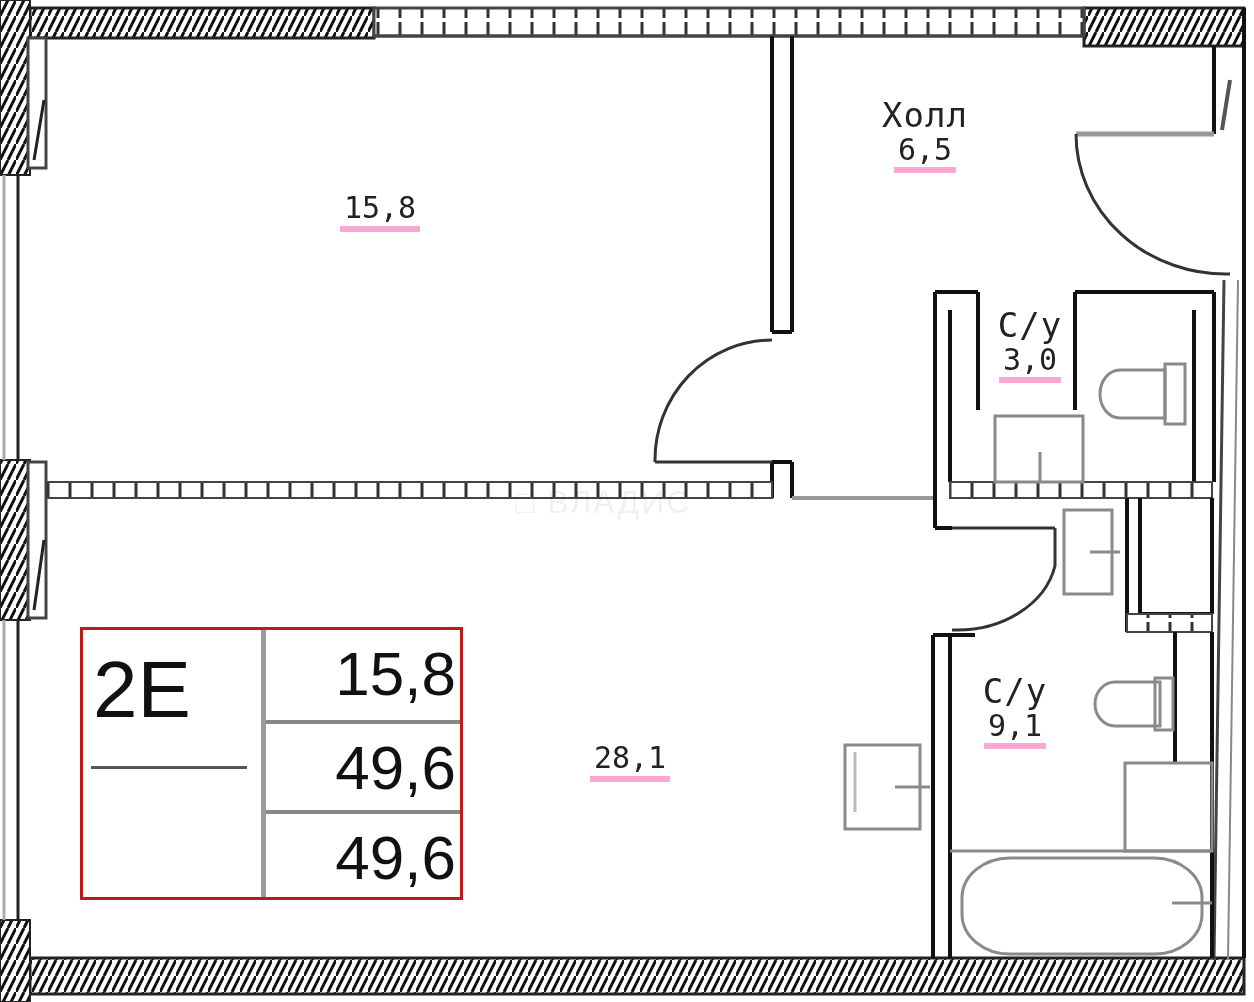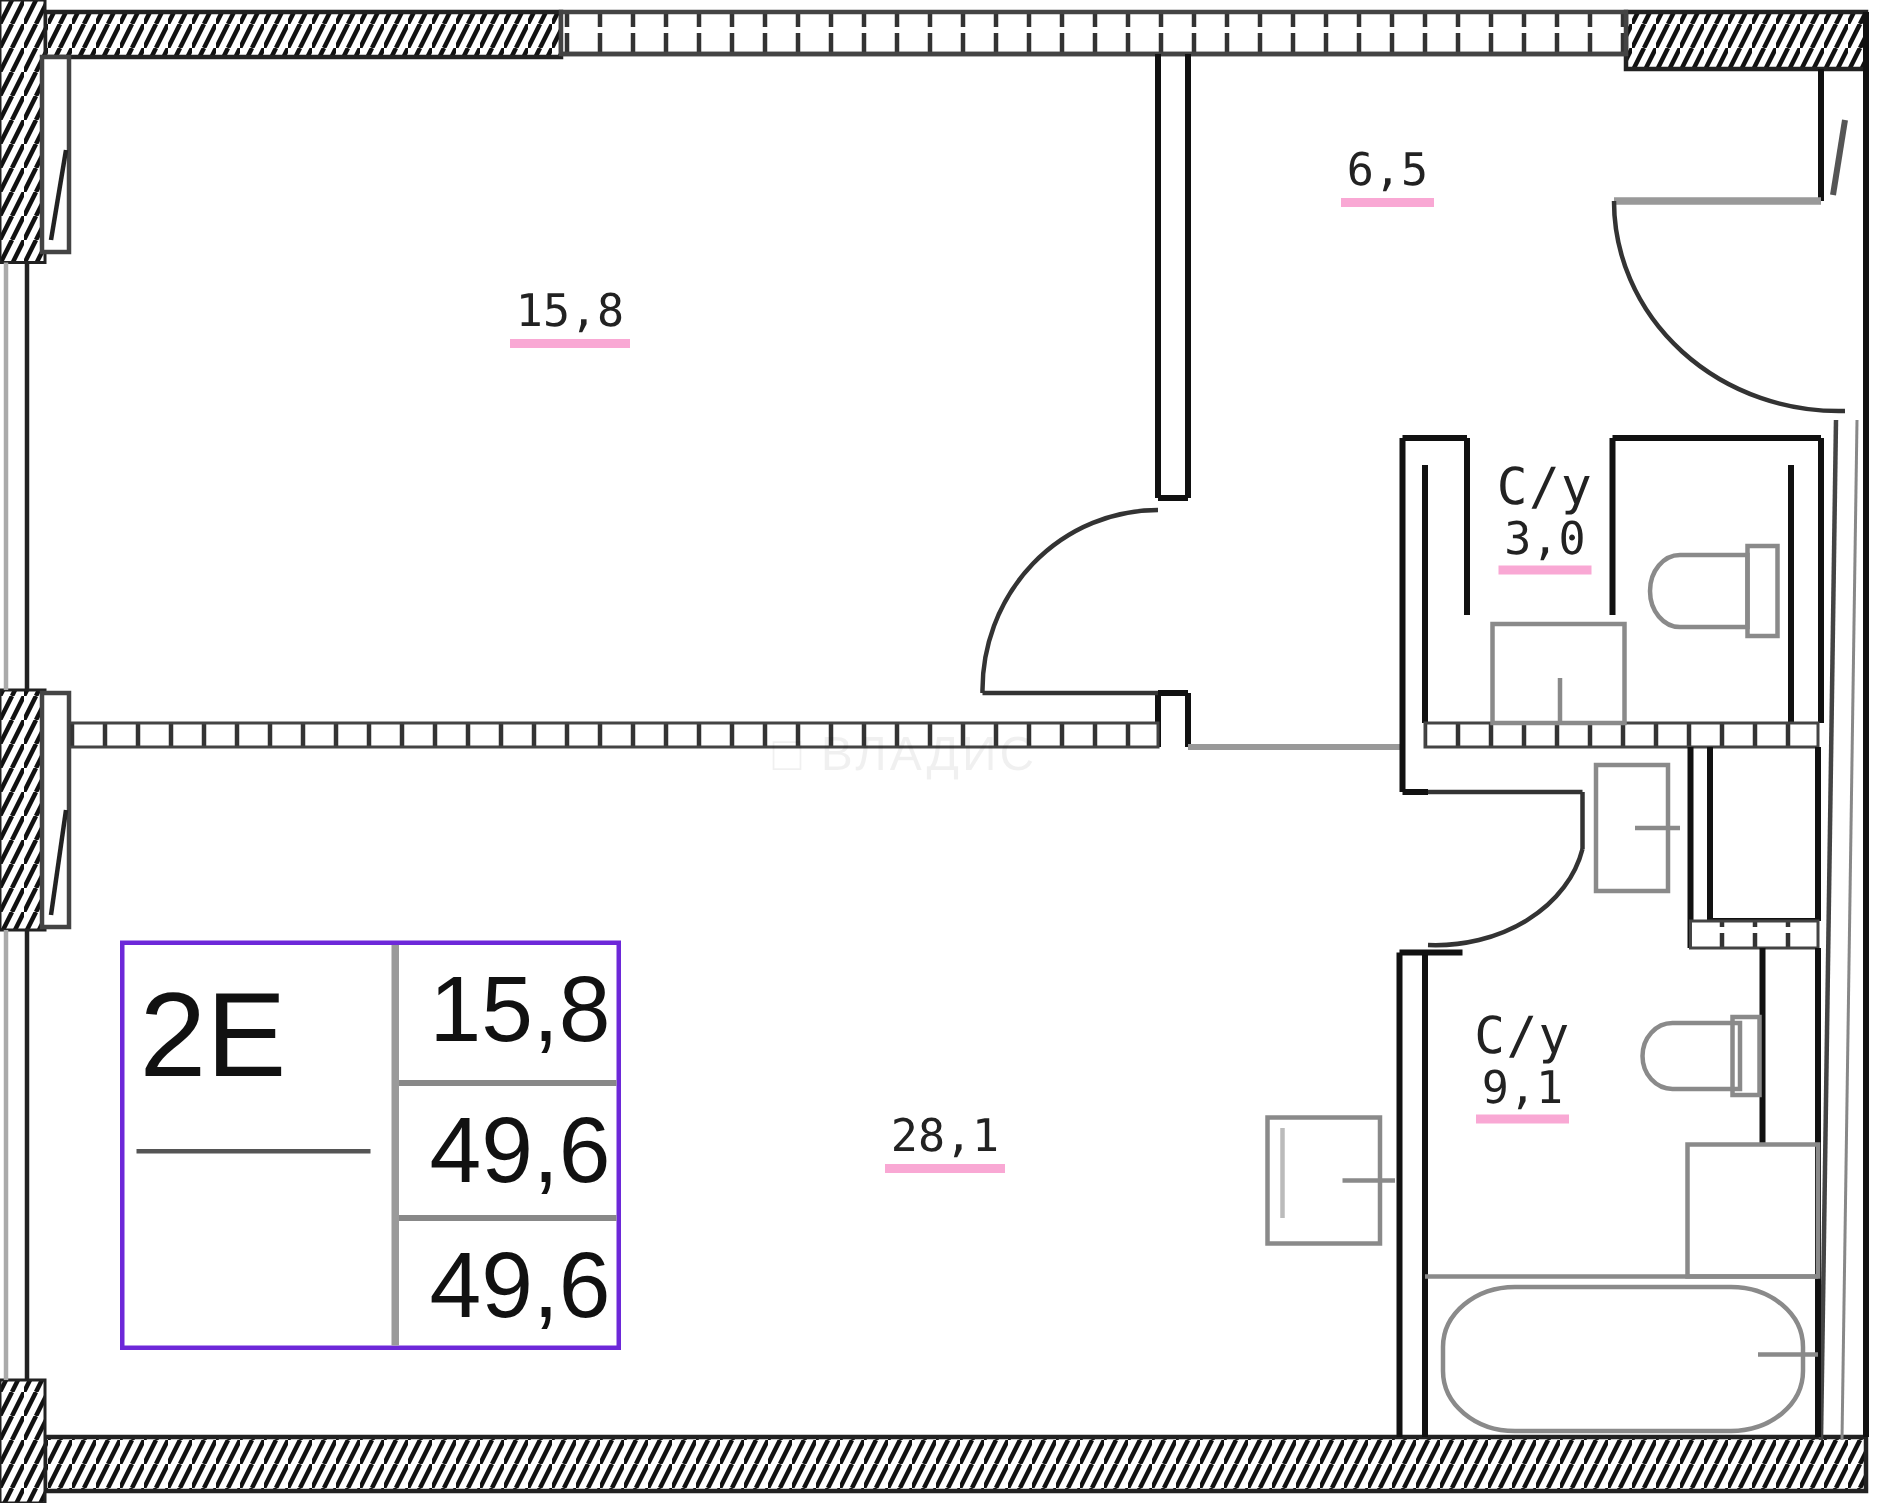--- a/index.html
+++ b/index.html
@@ -1,21 +1,21 @@
 <!DOCTYPE html>
 <html><head>
 <meta charset="utf-8">
 <style>
   html, body { margin: 0; padding: 0; background: #ffffff; }
   body { width: 1254px; height: 1002px; position: relative; overflow: hidden; font-family: "DejaVu Sans", sans-serif; }
   #plan { position: absolute; left: 0; top: 0; width: 1254px; height: 1002px; }
   .room-label { position: absolute; text-align: center; color: #222; font-family: "DejaVu Sans Mono", monospace; line-height: 1.05; }
   .room-label .name { display: block; font-size: 34px; letter-spacing: 1px; }
   .room-label .area { display: inline-block; font-size: 30px; border-bottom: 6px solid #f9a8d4; padding: 0 4px 2px; }
-  .stamp { position: absolute; left: 80px; top: 627px; width: 334px; height: 273px; border: 3px solid #6d28d9; box-sizing: border-box; background: #fff; }
+  .stamp { position: absolute; left: 80px; top: 627px; width: 383px; height: 273px; border: 3px solid #b91c1c; box-sizing: border-box; background: #fff; }
   .stamp .code { position: absolute; left: 10px; top: 20px; font-family: "Liberation Sans", sans-serif; font-size: 80px; color: #111; line-height: 1; }
   .stamp .code-rule { position: absolute; left: 8px; top: 136px; width: 156px; height: 3px; background: #555; }
   .stamp .divider-v { position: absolute; left: 178px; top: 0; width: 5px; height: 100%; background: #9a9a9a; }
   .stamp .cell { position: absolute; left: 183px; right: 0; height: 88px; text-align: right; padding-right: 4px; box-sizing: border-box; font-family: "Liberation Sans", sans-serif; font-size: 62px; color: #111; line-height: 88px; }
   .stamp .cell.c1 { top: 0; }
   .stamp .cell.c2 { top: 90px; border-top: 4px solid #888; }
   .stamp .cell.c3 { top: 180px; border-top: 4px solid #888; }
   .watermark { position: absolute; left: 515px; top: 484px; font-family: "Liberation Sans", sans-serif; font-size: 32px; font-weight: normal; color: rgba(0,0,0,0.06); letter-spacing: 2px; }
 </style>
 </head>
@@ -150,20 +150,21 @@
 <div class="watermark">
   <span>□</span>
   <span>ВЛАДИС</span>
 </div>
 
 <div class="room-label" style="left:180px; top:192px; width:400px;">
   <span class="area">15,8</span>
 </div>
 
 <div class="room-label" style="left:850px; top:98px; width:150px;">
+  <span class="name">Холл</span>
   <span class="area">6,5</span>
 </div>
 
 <div class="room-label" style="left:990px; top:308px; width:80px;">
   <span class="name">С/у</span>
   <span class="area">3,0</span>
 </div>
 
 <div class="room-label" style="left:975px; top:674px; width:80px;">
   <span class="name">С/у</span>

